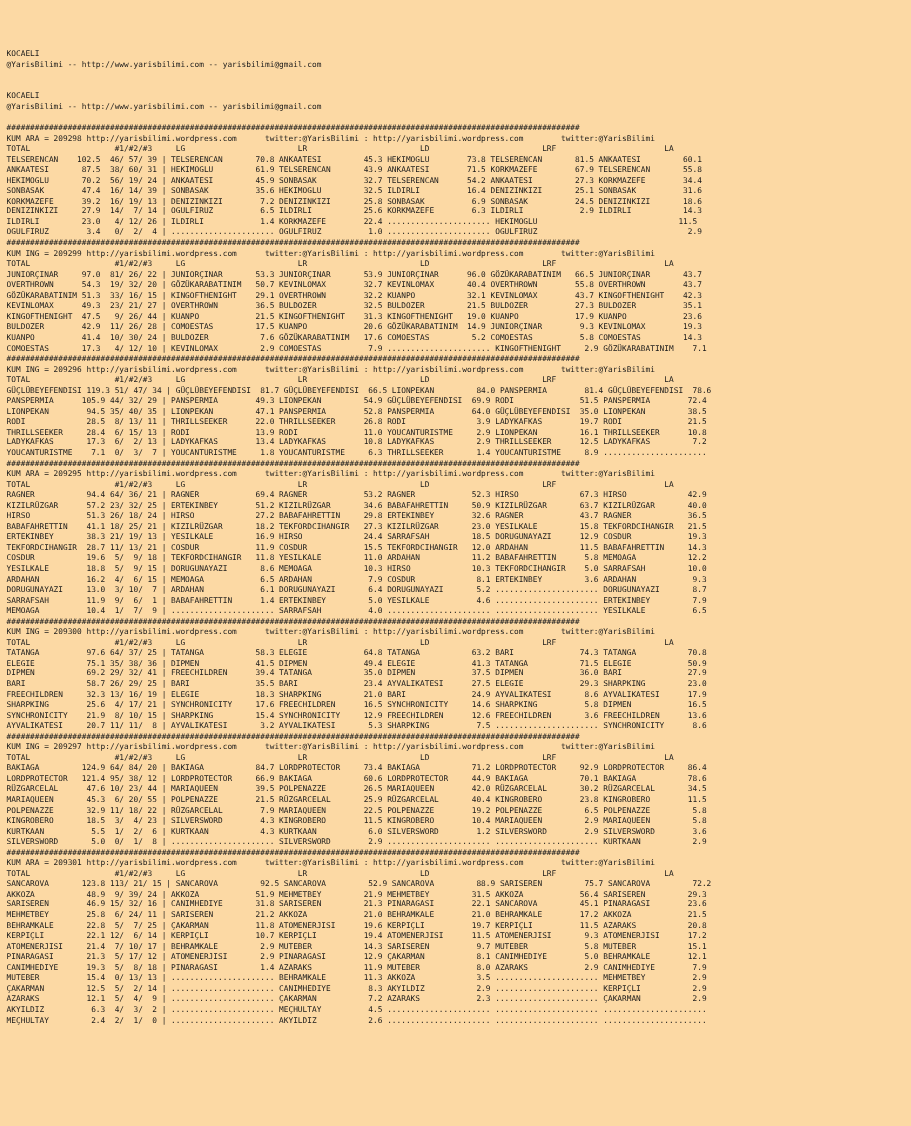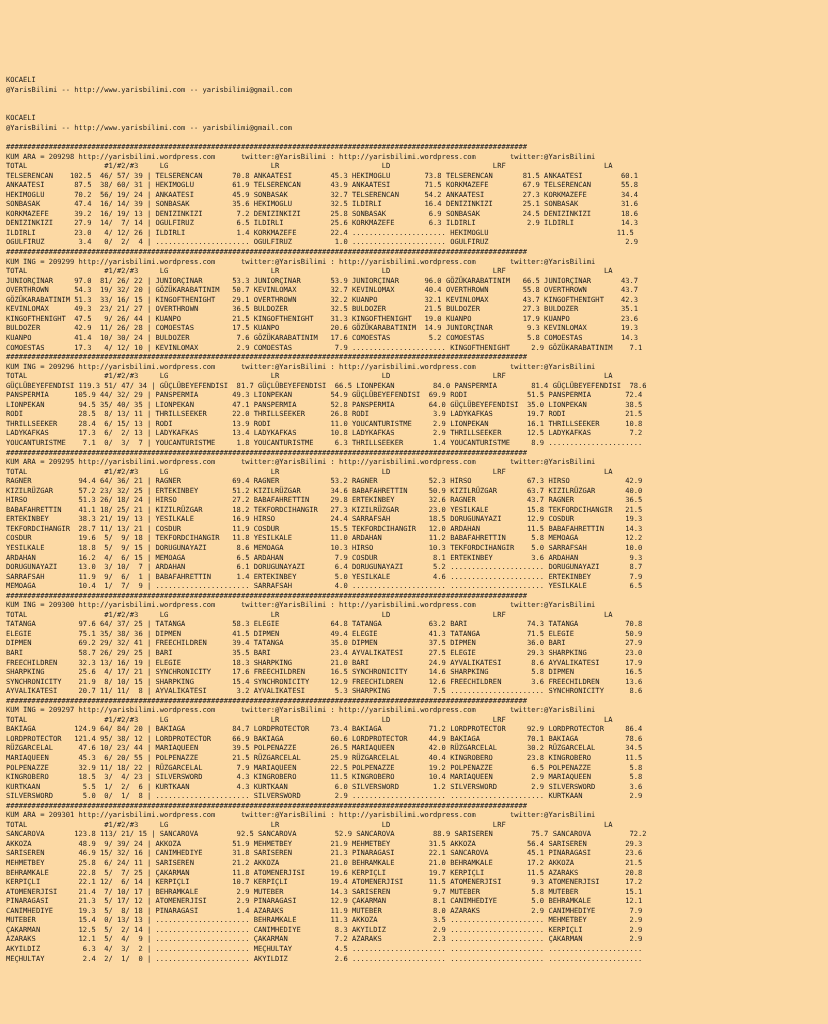--- a/index.html
+++ b/index.html
@@ -12,21 +12,20 @@
     min-height: 1024px;
     font-family: "DejaVu Sans Mono", "Liberation Mono", monospace;
     font-size: 7.1px;
     line-height: 9.55px;
     color: #1a1a1a;
     white-space: pre;
     letter-spacing: 0px;
   }
   #doc {
     padding: 6px 4px 4px 6px;
-    margin-top: 31px;
   }
   .line {
     white-space: pre;
     font-family: "DejaVu Sans Mono", "Liberation Mono", monospace;
   }
   .blank { height: 9.55px; }
 </style>
 </head>
 <body>
 

